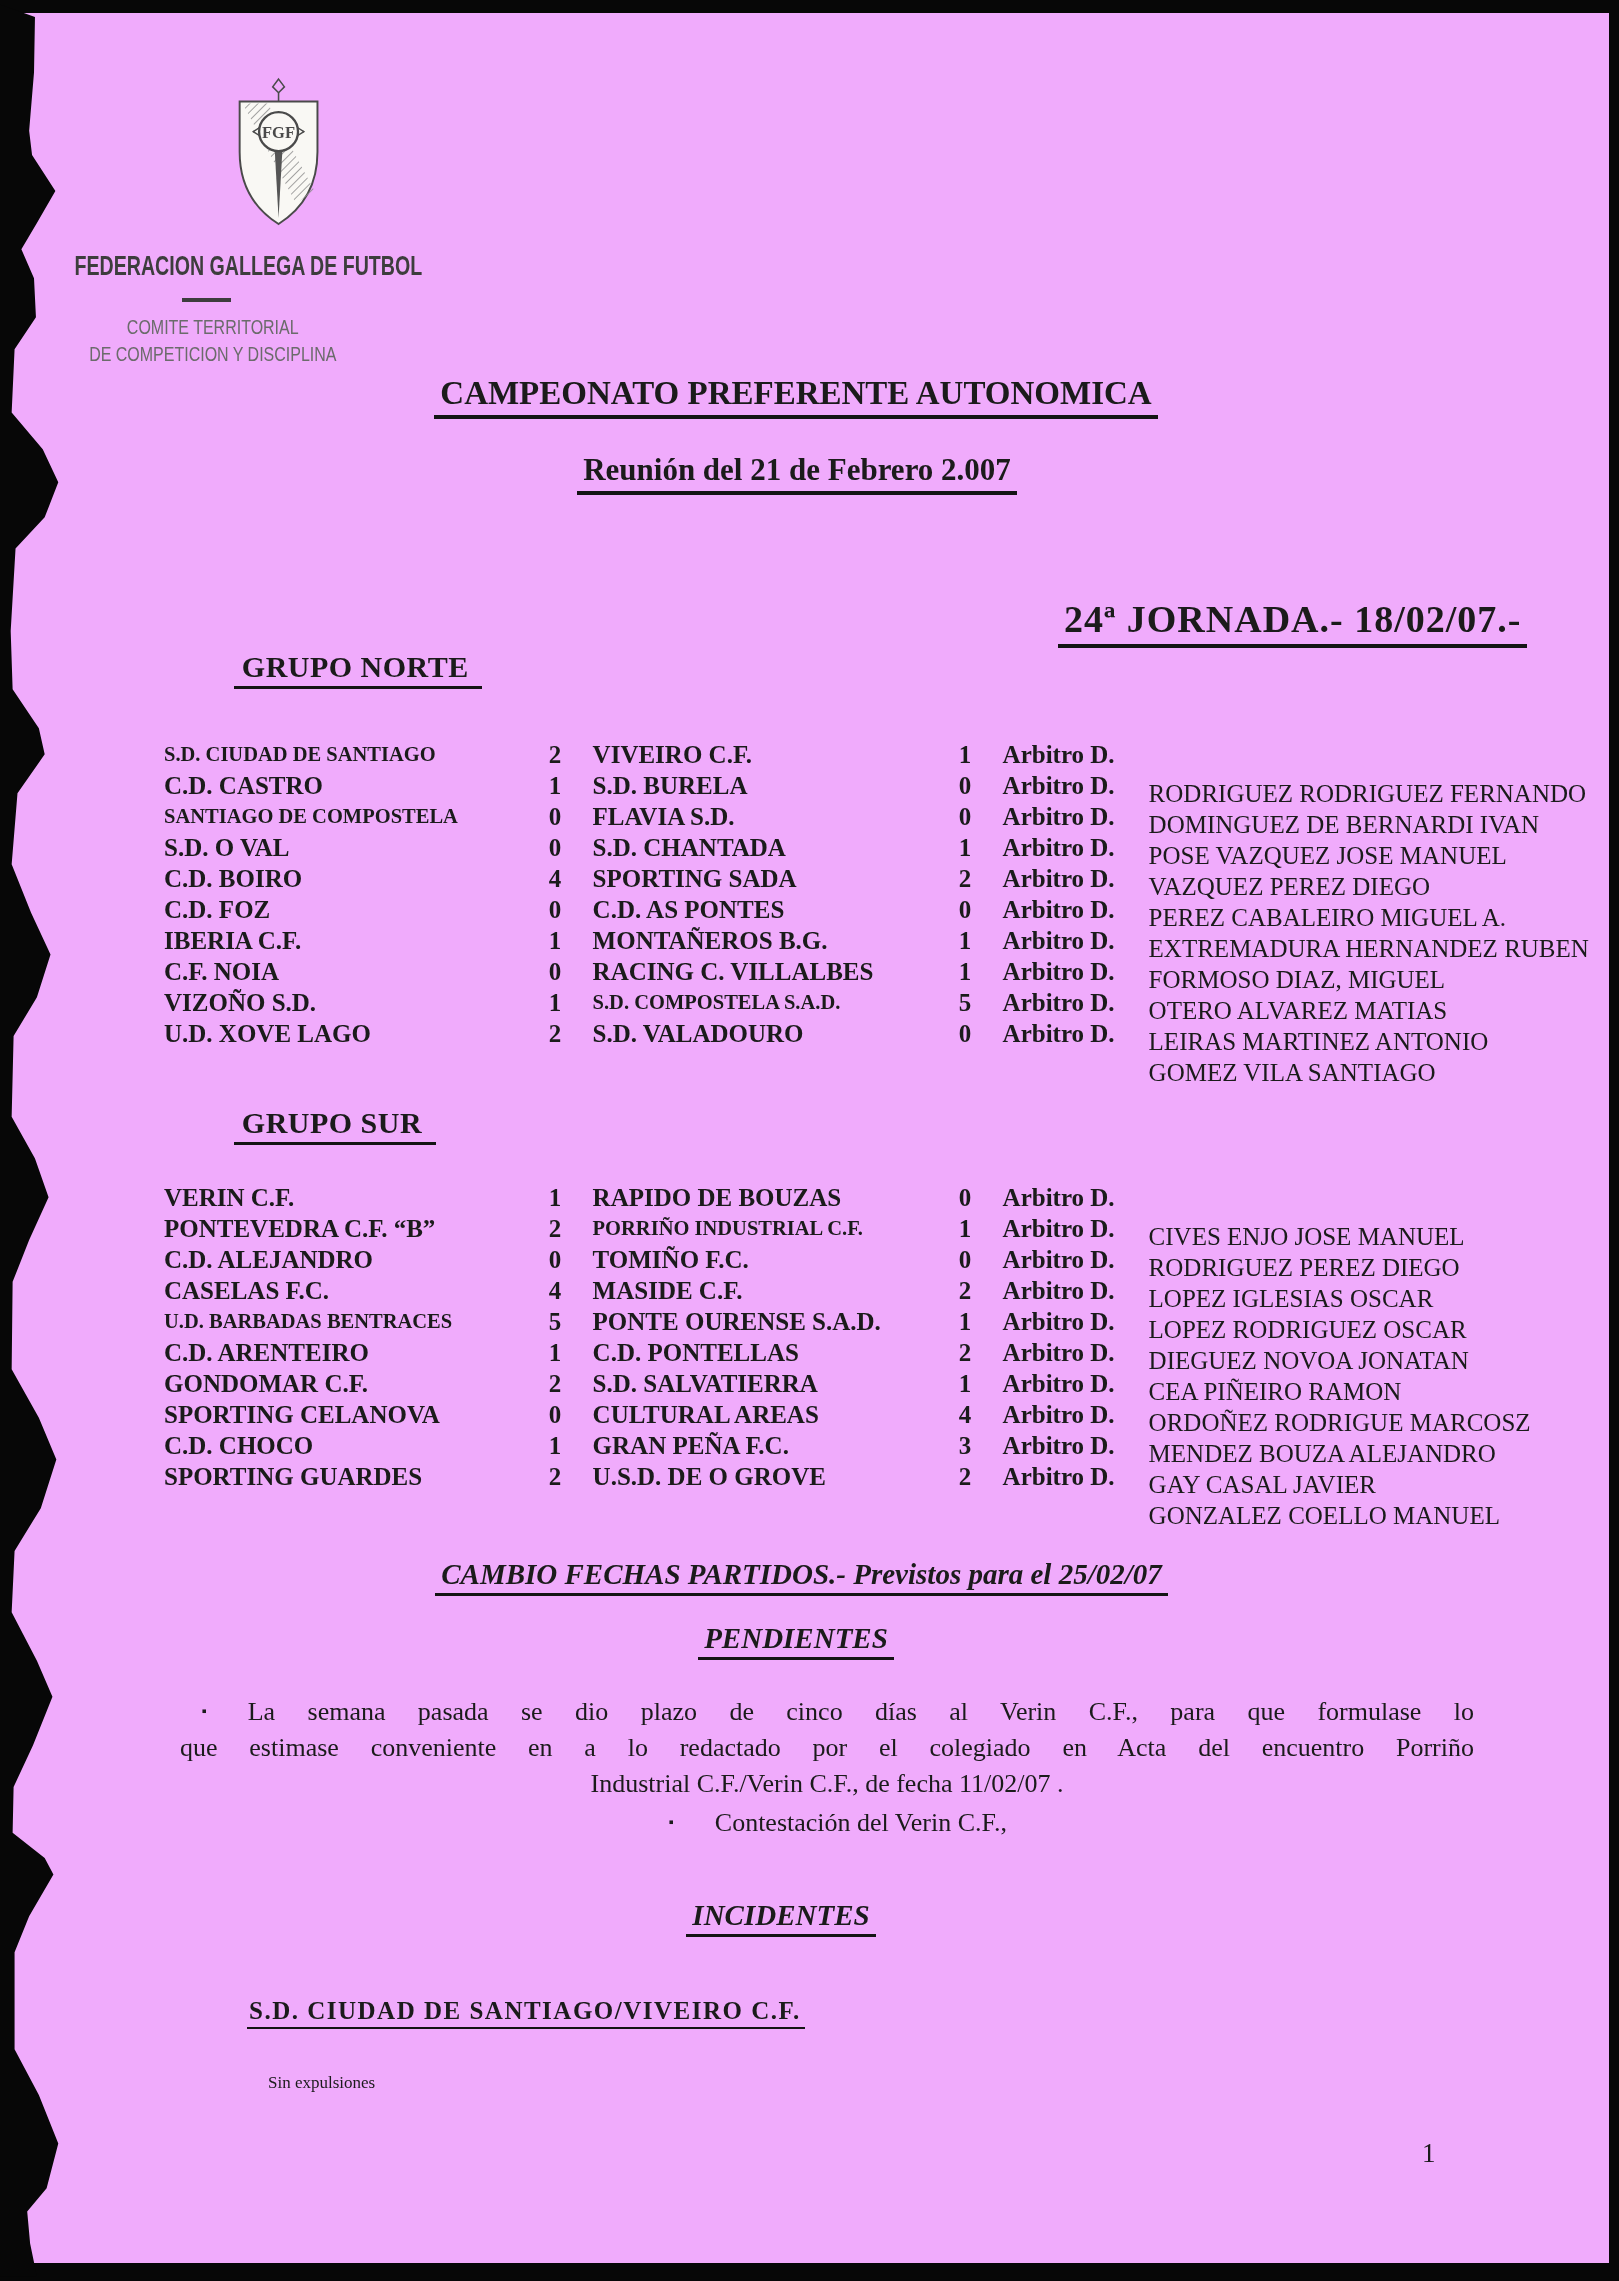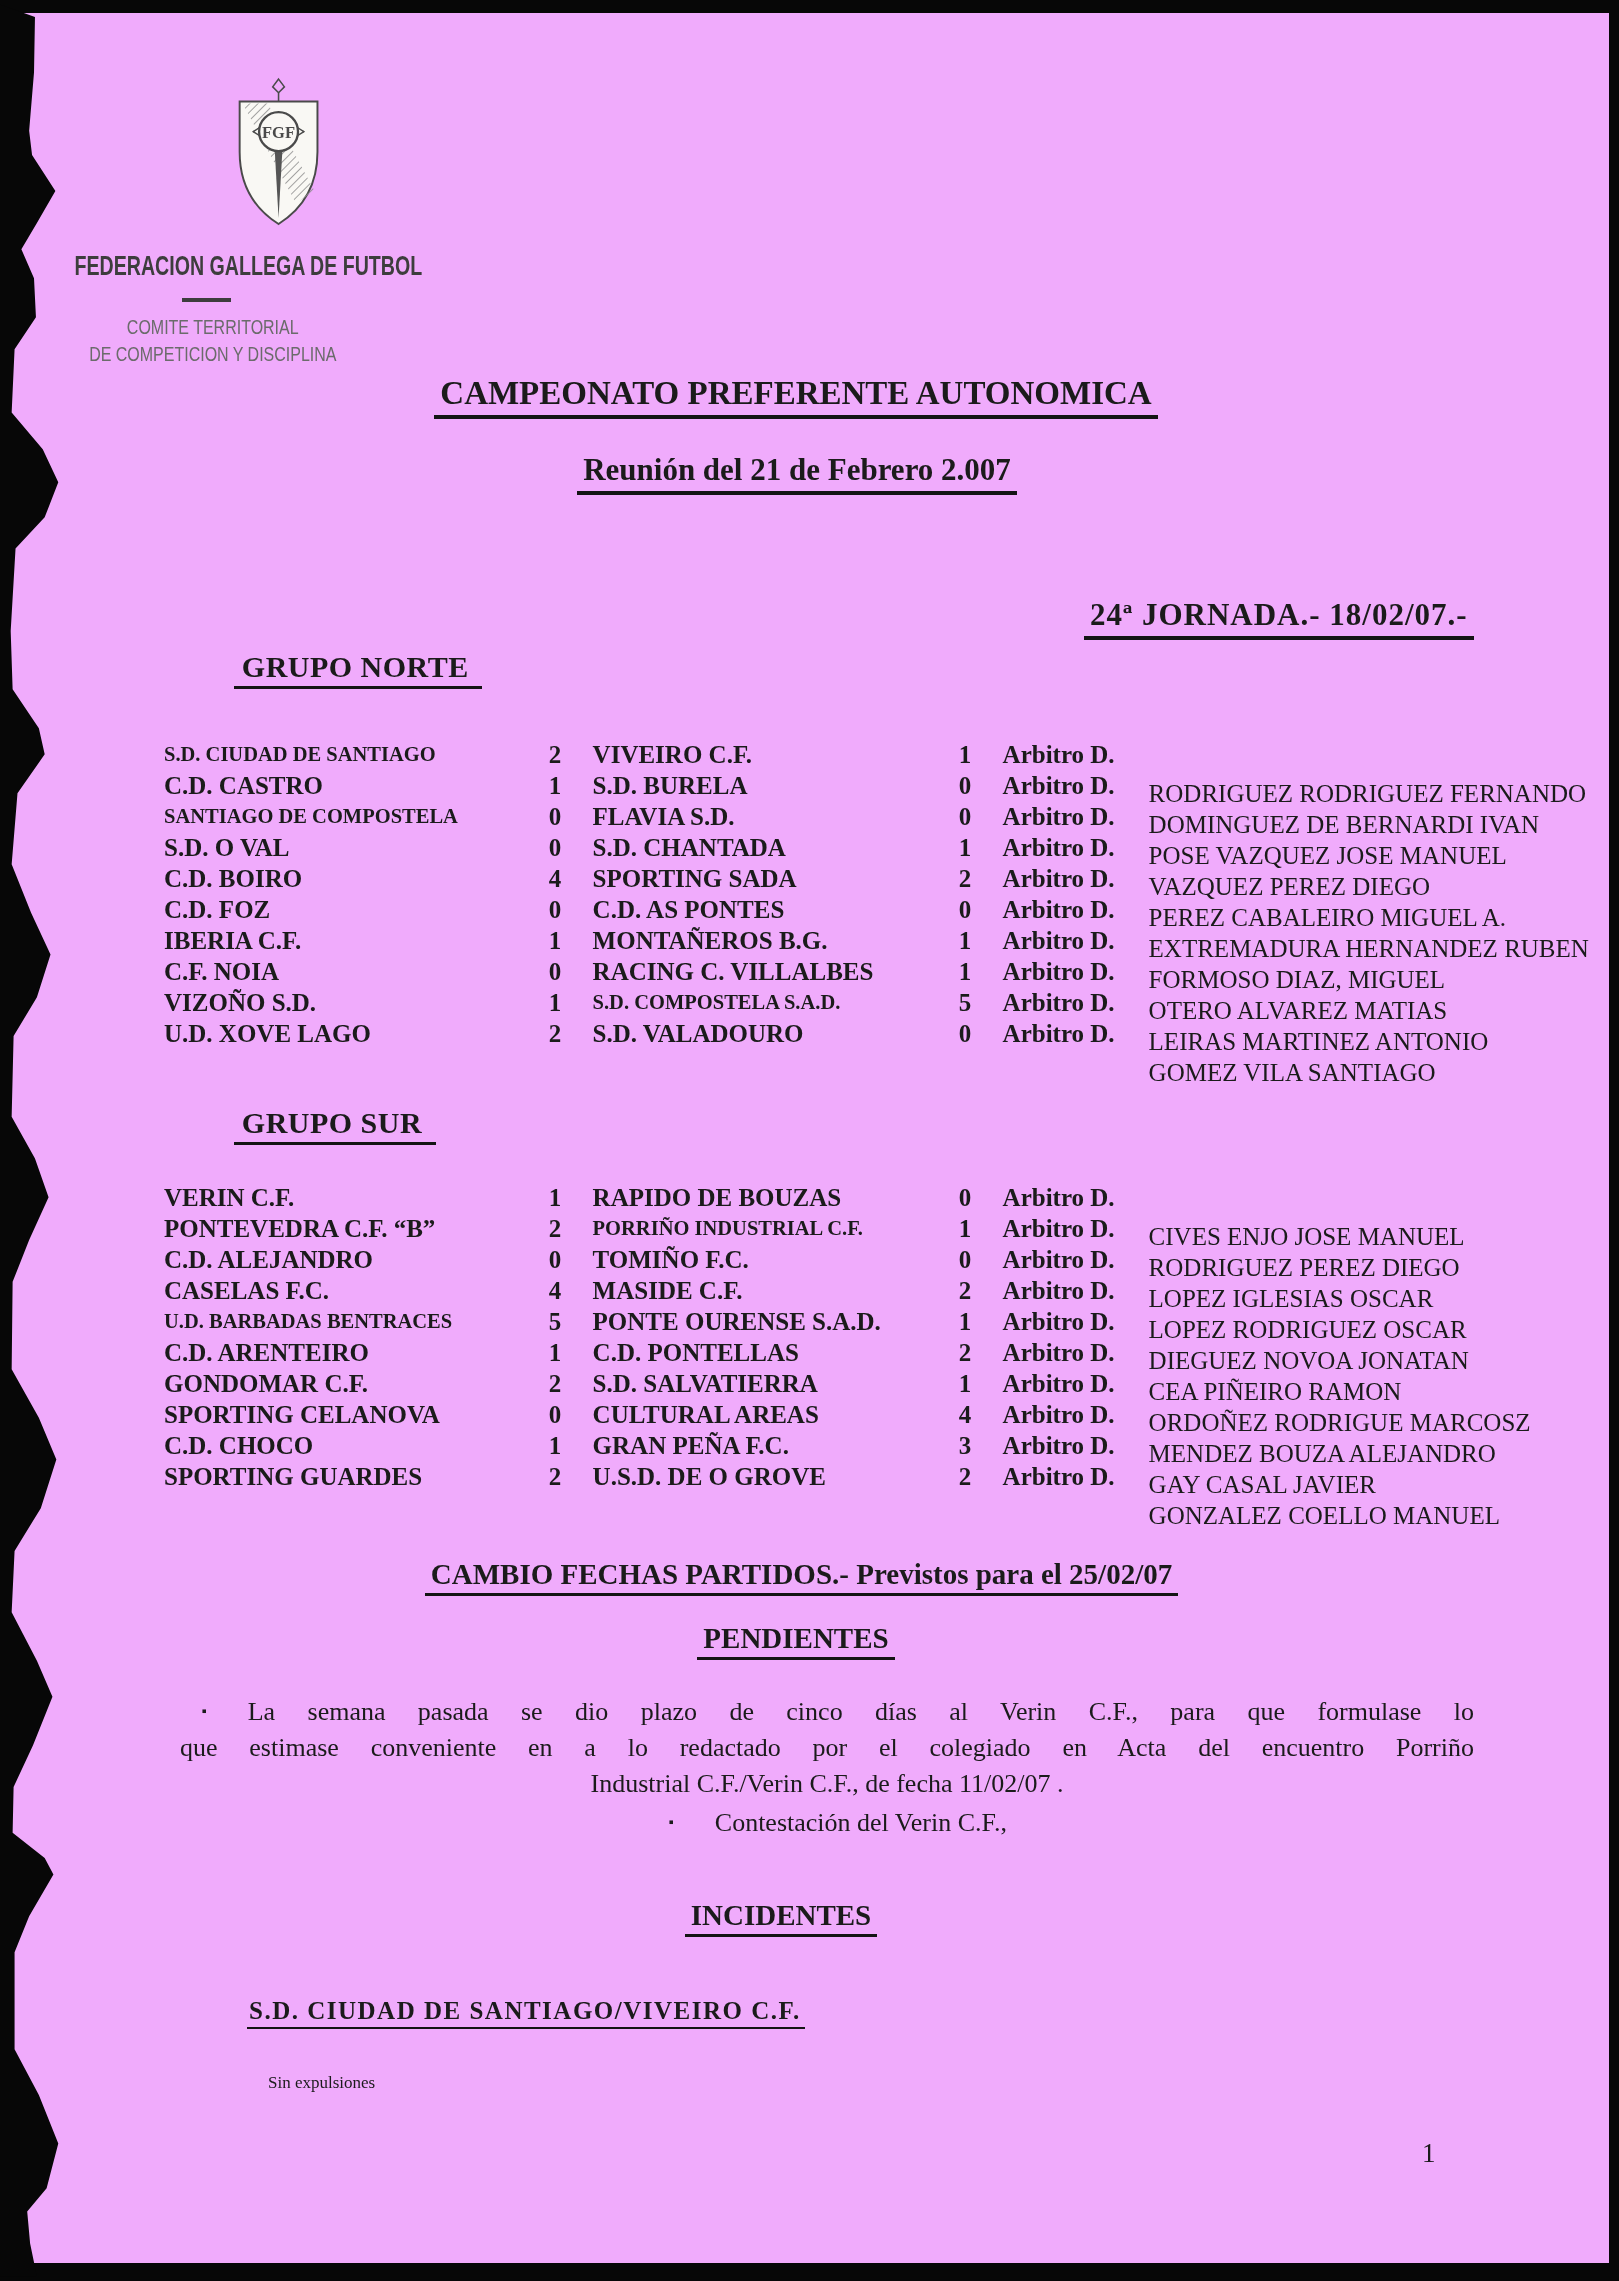--- a/index.html
+++ b/index.html
@@ -22,23 +22,23 @@
   .committee{position:absolute;left:47px;top:314px;width:332px;text-align:center;
     font-family:"Liberation Sans", sans-serif;font-size:19.5px;color:#6b6b6b;line-height:27px;white-space:nowrap;}
   .committee .cond{display:inline-block;transform:scaleX(0.82);transform-origin:center;}
   
   .center-wrap{position:absolute;left:0;text-align:center;}
   .u{display:inline-block;border-bottom:4.9px solid #141414;padding:0 5.9px 2.9px 5.9px;white-space:nowrap;margin-top:15px;}
   .u4{display:inline-block;border-bottom:3.9px solid #141414;padding:0 5.9px 2px 5.9px;white-space:nowrap;}
   .u3{display:inline-block;border-bottom:2.9px solid #141414;padding:0 3.9px 2px 2px;white-space:nowrap;}
   .h-title{font-size:33px;font-weight:bold;}
   .h-meeting{font-size:31px;font-weight:bold;}
-  .h-jornada{position:absolute;left:1084px;top:582px;font-size:31px;font-weight:bold;letter-spacing:1px;font-family:Liberation Serif, serif;}
+  .h-jornada{position:absolute;left:1058px;top:582px;font-size:38px;font-weight:bold;letter-spacing:1px;font-family:Liberation Serif, serif;}
   .h-group{position:absolute;font-size:30px;font-weight:bold;letter-spacing:0.5px;}
-  .h-section{font-size:29px;font-weight:bold;}
+  .h-section{font-size:29px;font-weight:bold;font-style:italic;}
   
   .match-grid{position:absolute;left:164px;width:1398px;display:grid;
     grid-template-columns:368px 46px 364px 46px 146px 428px;grid-auto-rows:31px;}
   .match-grid .cell{line-height:31px;white-space:nowrap;overflow:visible;}
   .team{font-weight:bold;font-size:25px;}
   .team.small{font-size:20.5px;}
   .score{font-weight:bold;font-size:25px;text-align:center;}
   .arb{font-weight:bold;font-size:25px;padding-left:14.6px;}
   .ref{font-weight:normal;font-size:25px;padding-left:14.6px;margin-top:39px;}
   .away-cell{padding-left:14.6px;}

